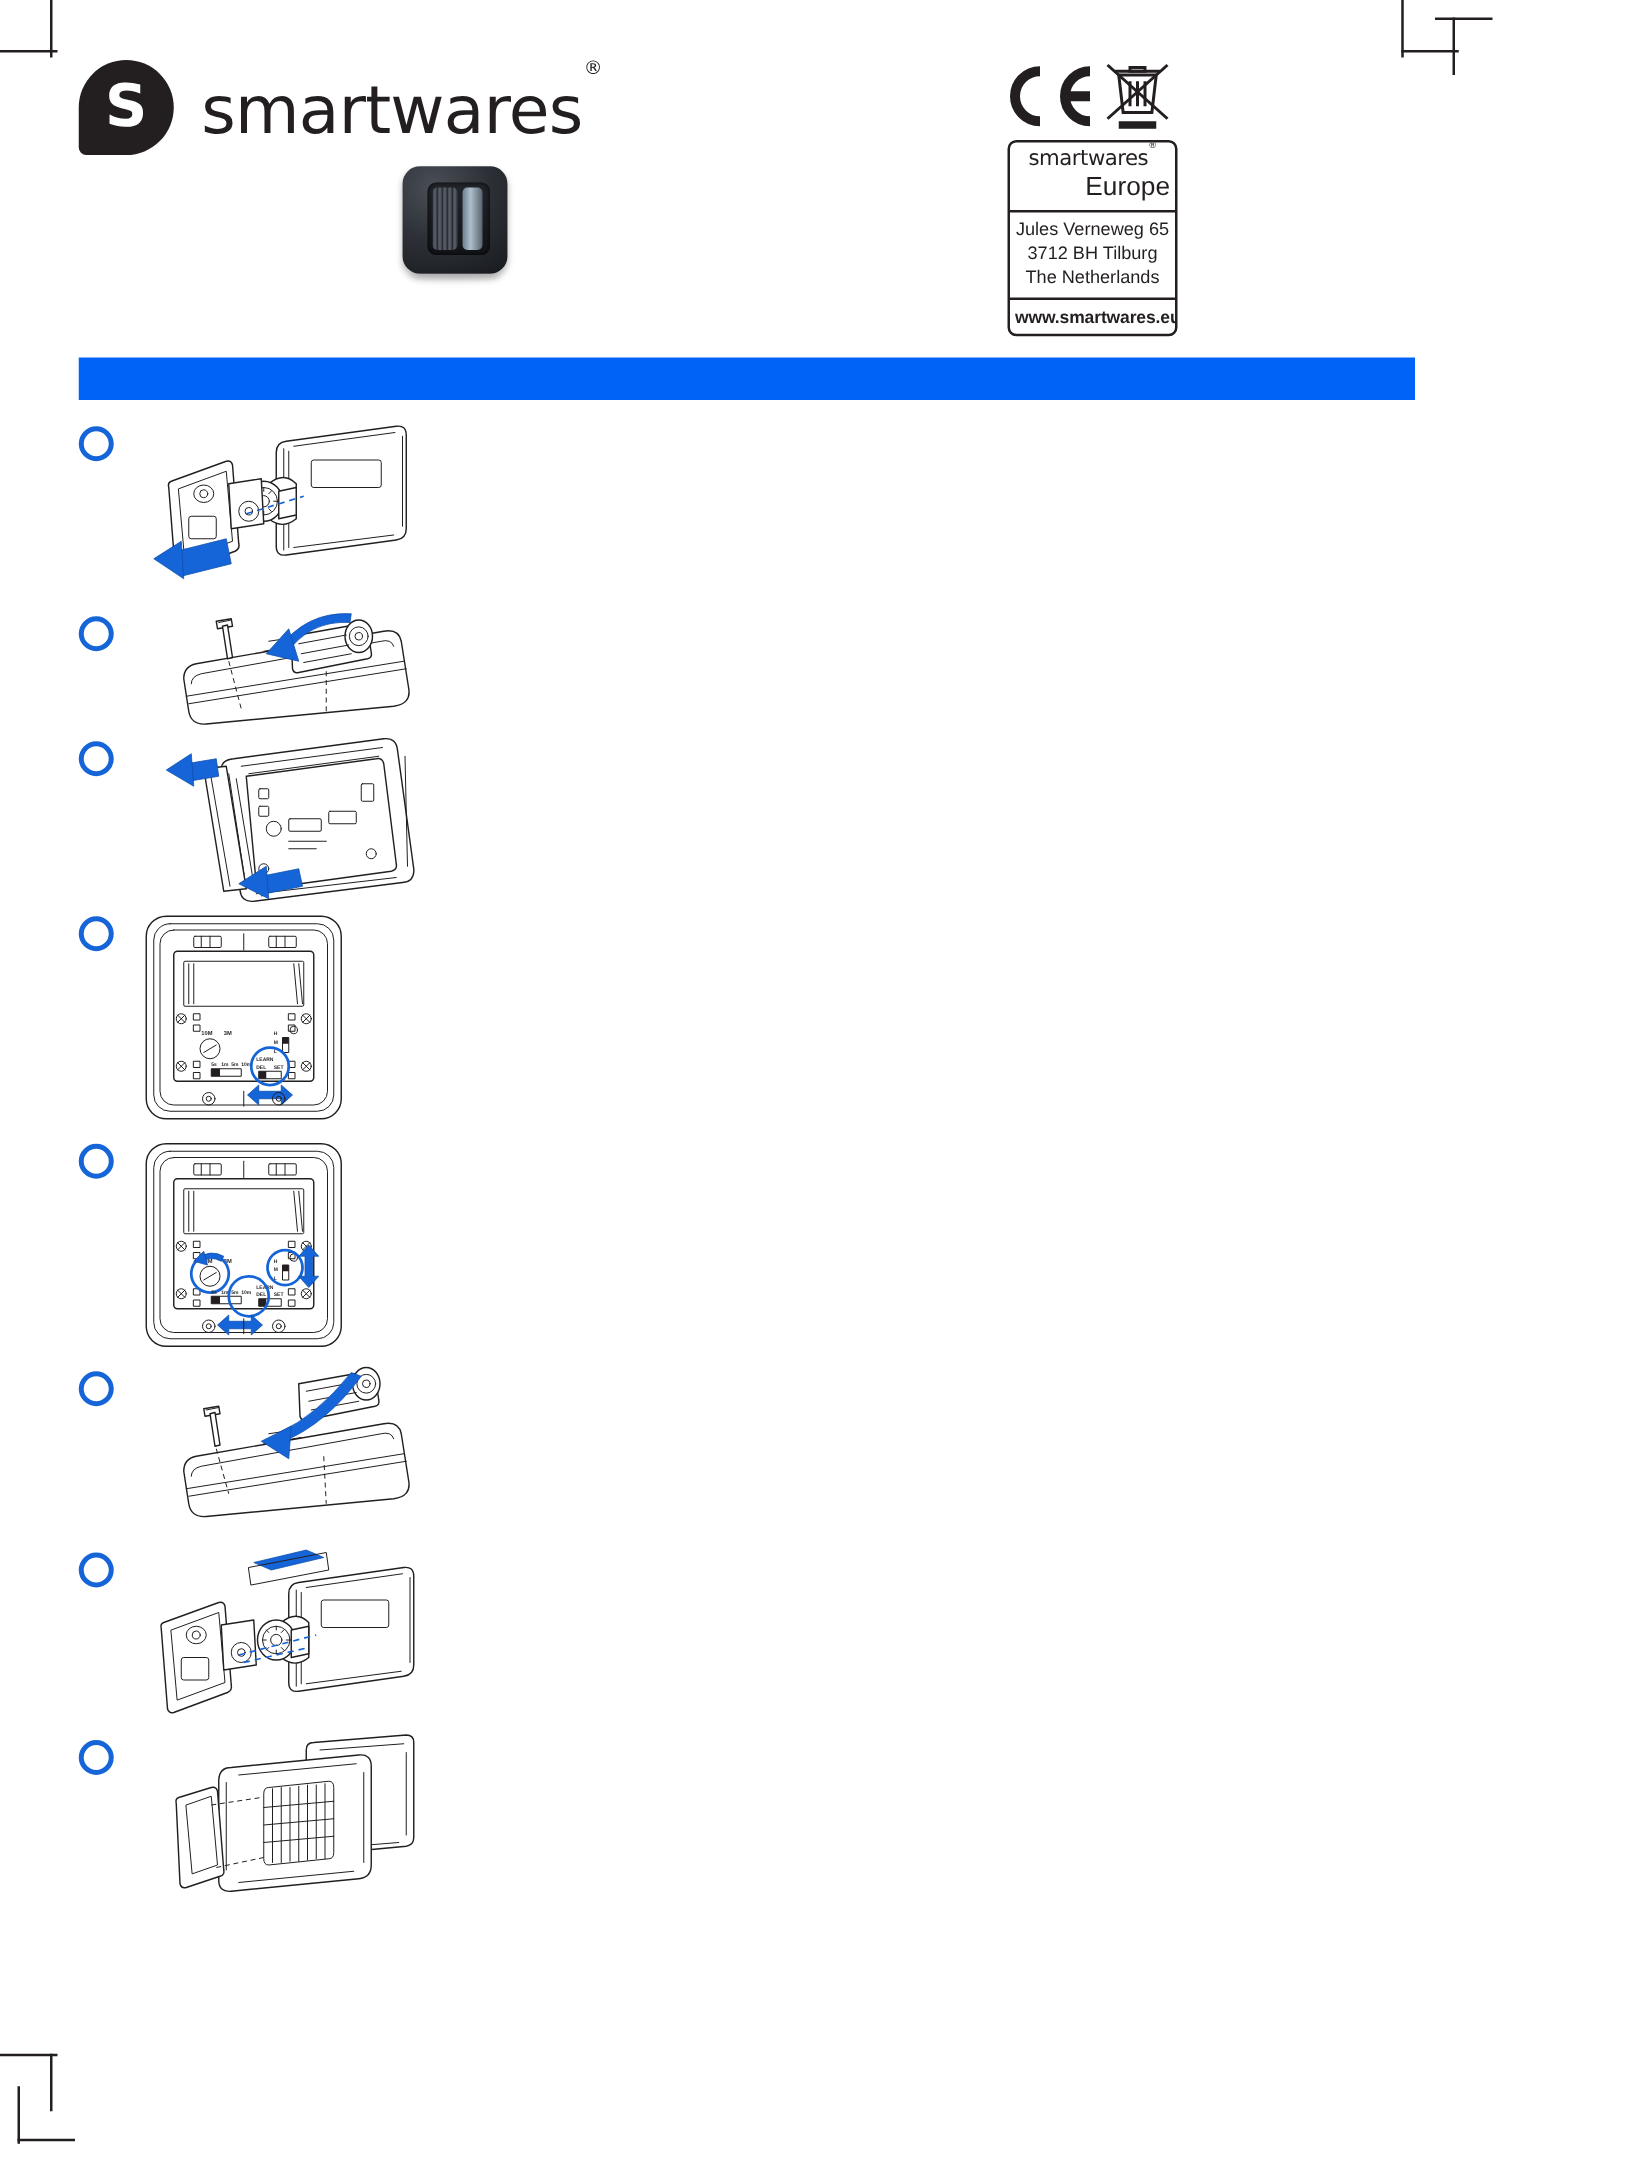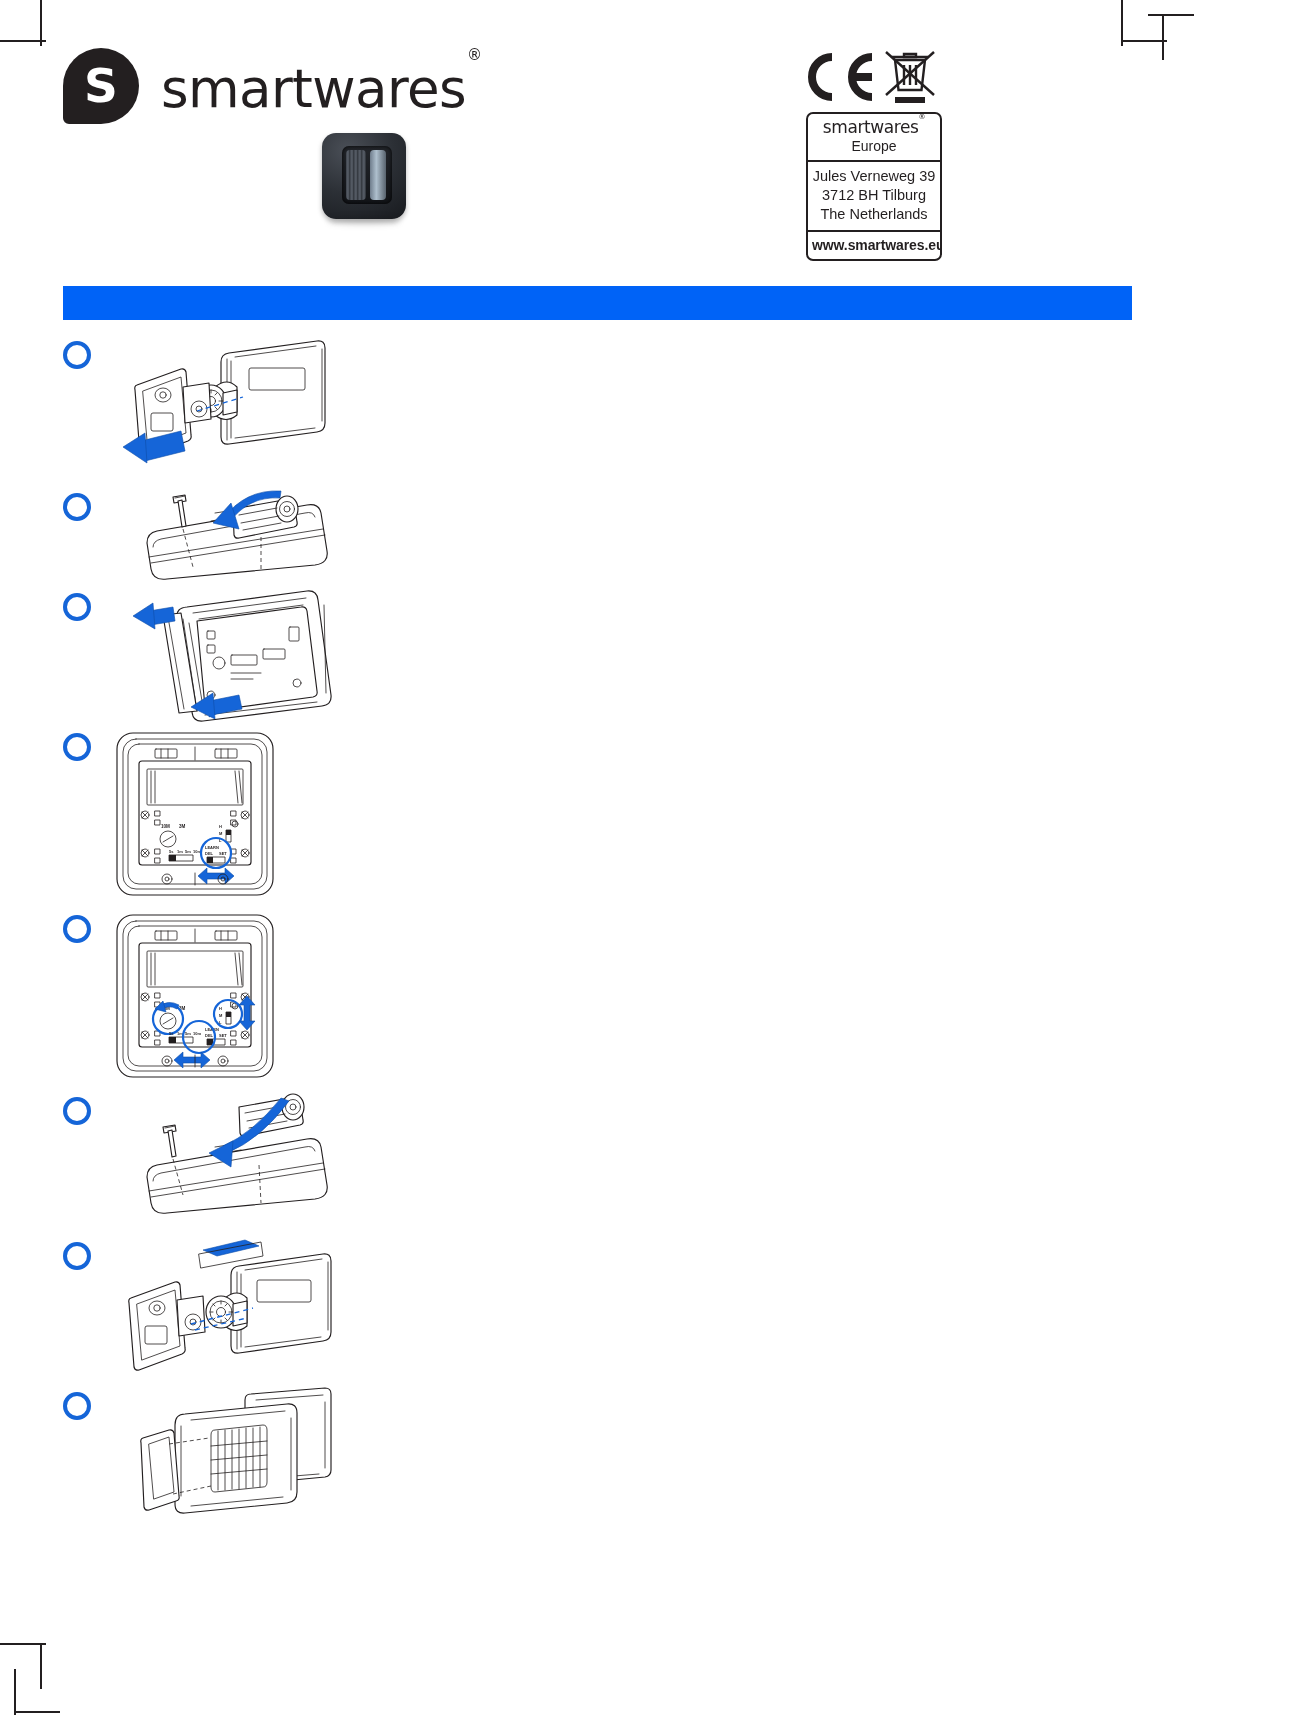--- a/index.html
+++ b/index.html
@@ -72,21 +72,21 @@
     position:absolute;left:806px;top:112px;width:132px;
     border:2.4px solid #231f20;border-radius:7px;overflow:hidden;background:#fff;
   }
   .addr-sec{padding:5px 4px 6px;text-align:center;}
   .addr-sec + .addr-sec{border-top:2.4px solid #231f20;}
   .addr-brand{
     font-size:17px;color:#231f20;letter-spacing:-0.4px;line-height:1.05;
     font-family:"DejaVu Sans",sans-serif;
   }
   .addr-brand sup{font-size:7px;top:-7px;position:relative;}
-  .addr-euro{font-size:14px;color:#231f20;line-height:1.15;margin-top:1px;}
+  .addr-euro{font-size:21px;color:#231f20;line-height:1.15;margin-top:1px;text-align:right;}
   .addr-line{font-size:14.5px;color:#231f20;line-height:1.32;}
   .addr-web{font-size:14px;font-weight:700;color:#231f20;letter-spacing:-0.1px;}
 
   
   .banner{
     position:absolute;left:63px;top:286px;width:1069px;height:34px;
     background:#0063f7;
   }
 
   
@@ -173,21 +173,21 @@
   </div>
 
   <div class="addr-box">
     <div class="addr-sec">
       <div class="addr-brand">
         <span>smartwares</span><sup>®</sup>
       </div>
       <div class="addr-euro">Europe</div>
     </div>
     <div class="addr-sec">
-      <div class="addr-line">Jules Verneweg 39</div>
+      <div class="addr-line">Jules Verneweg 65</div>
       <div class="addr-line">3712 BH Tilburg</div>
       <div class="addr-line">The Netherlands</div>
     </div>
     <div class="addr-sec">
       <div class="addr-web">www.smartwares.eu</div>
     </div>
   </div>
 </div>
 
 <div class="banner"></div>

